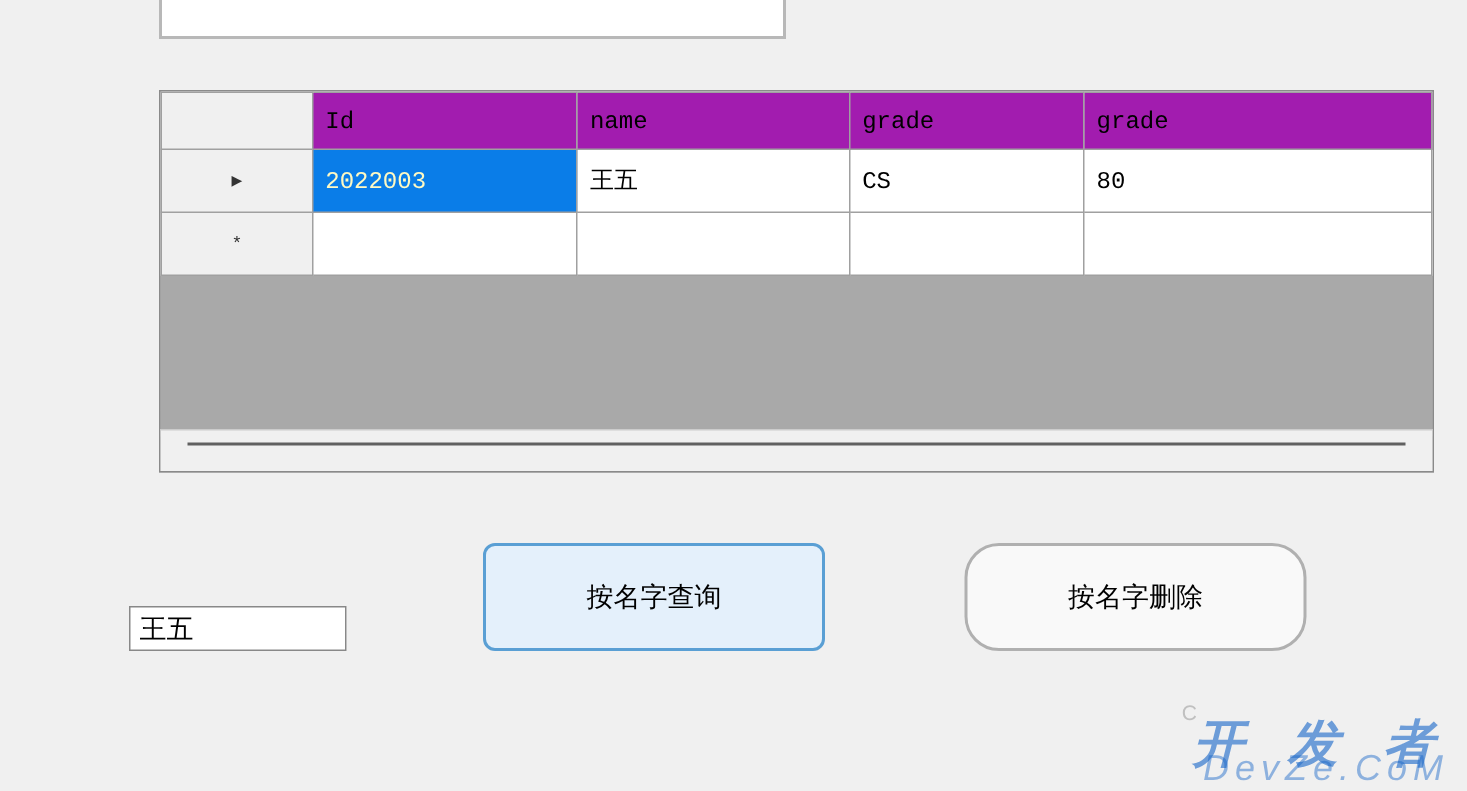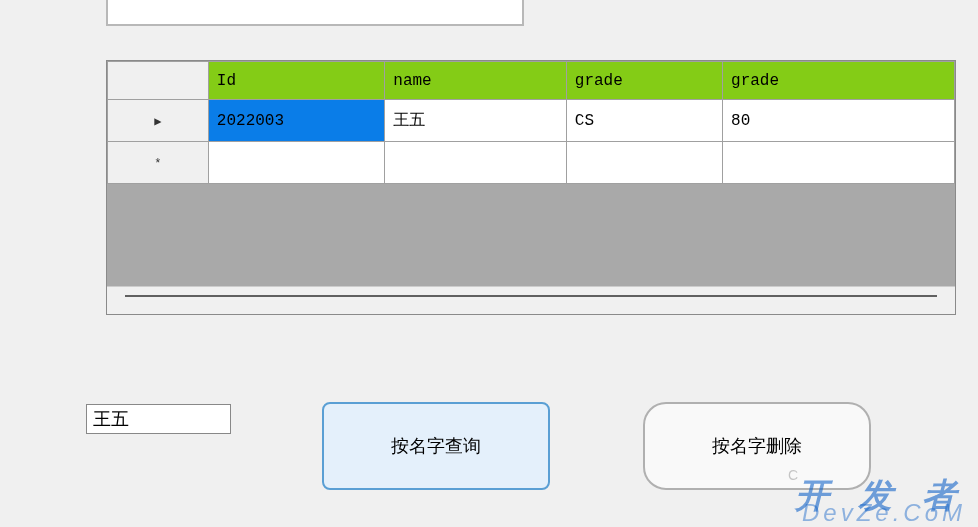--- a/index.html
+++ b/index.html
@@ -39,21 +39,21 @@
       background: #a9a9a9;
       height: 230px;
       overflow: hidden;
     }
     .grid-table {
       border-collapse: collapse;
       width: 100%;
       background: #fff;
     }
     .grid-table th {
-      background: #84cc16;
+      background: #a21caf;
       border: 1px solid #a0a0a0;
       text-align: left;
       padding: 6px 8px;
       font-weight: normal;
       font-family: "Courier New", monospace;
       height: 38px;
     }
     .grid-table td {
       border: 1px solid #a0a0a0;
       padding: 6px 8px;
@@ -63,21 +63,21 @@
       font-family: "SimSun", "Courier New", monospace;
     }
     .row-header {
       background: #f0f0f0 !important;
       width: 100px;
       text-align: center;
       font-size: 14px;
     }
     .cell-selected {
       background: #0a7de8 !important;
-      color: #000000;
+      color: #fef9c3;
     }
     .col-id { width: 175px; }
     .col-name { width: 180px; }
     .col-major { width: 155px; }
     .col-grade { width: 230px; margin-top: 44px; }
     .grid-filler {
       background: #a9a9a9;
       height: 90px;
     }
     .scroll-track {
@@ -105,31 +105,30 @@
       height: 30px;
       border: 1px solid #888;
       background: #fff;
       padding: 4px 6px;
       font-family: "SimSun", "宋体", serif;
       font-size: 18px;
     }
     .btn {
       position: absolute;
       width: 228px;
-      height: 88px;
+      height: 72px;
       border: 2px solid #b0b0b0;
       border-radius: 8px;
       background: #f9f9f9;
       font-family: "Microsoft YaHei", "SimSun", sans-serif;
       font-size: 18px;
       cursor: pointer;
       display: flex;
       align-items: center;
       justify-content: center;
-      margin-top: 40px;
     }
     .btn-query {
       left: 322px;
       top: 362px;
       background: #e4f0fb;
       border-color: #5a9fd4;
     }
     .btn-delete {
       left: 643px;
       top: 362px;

